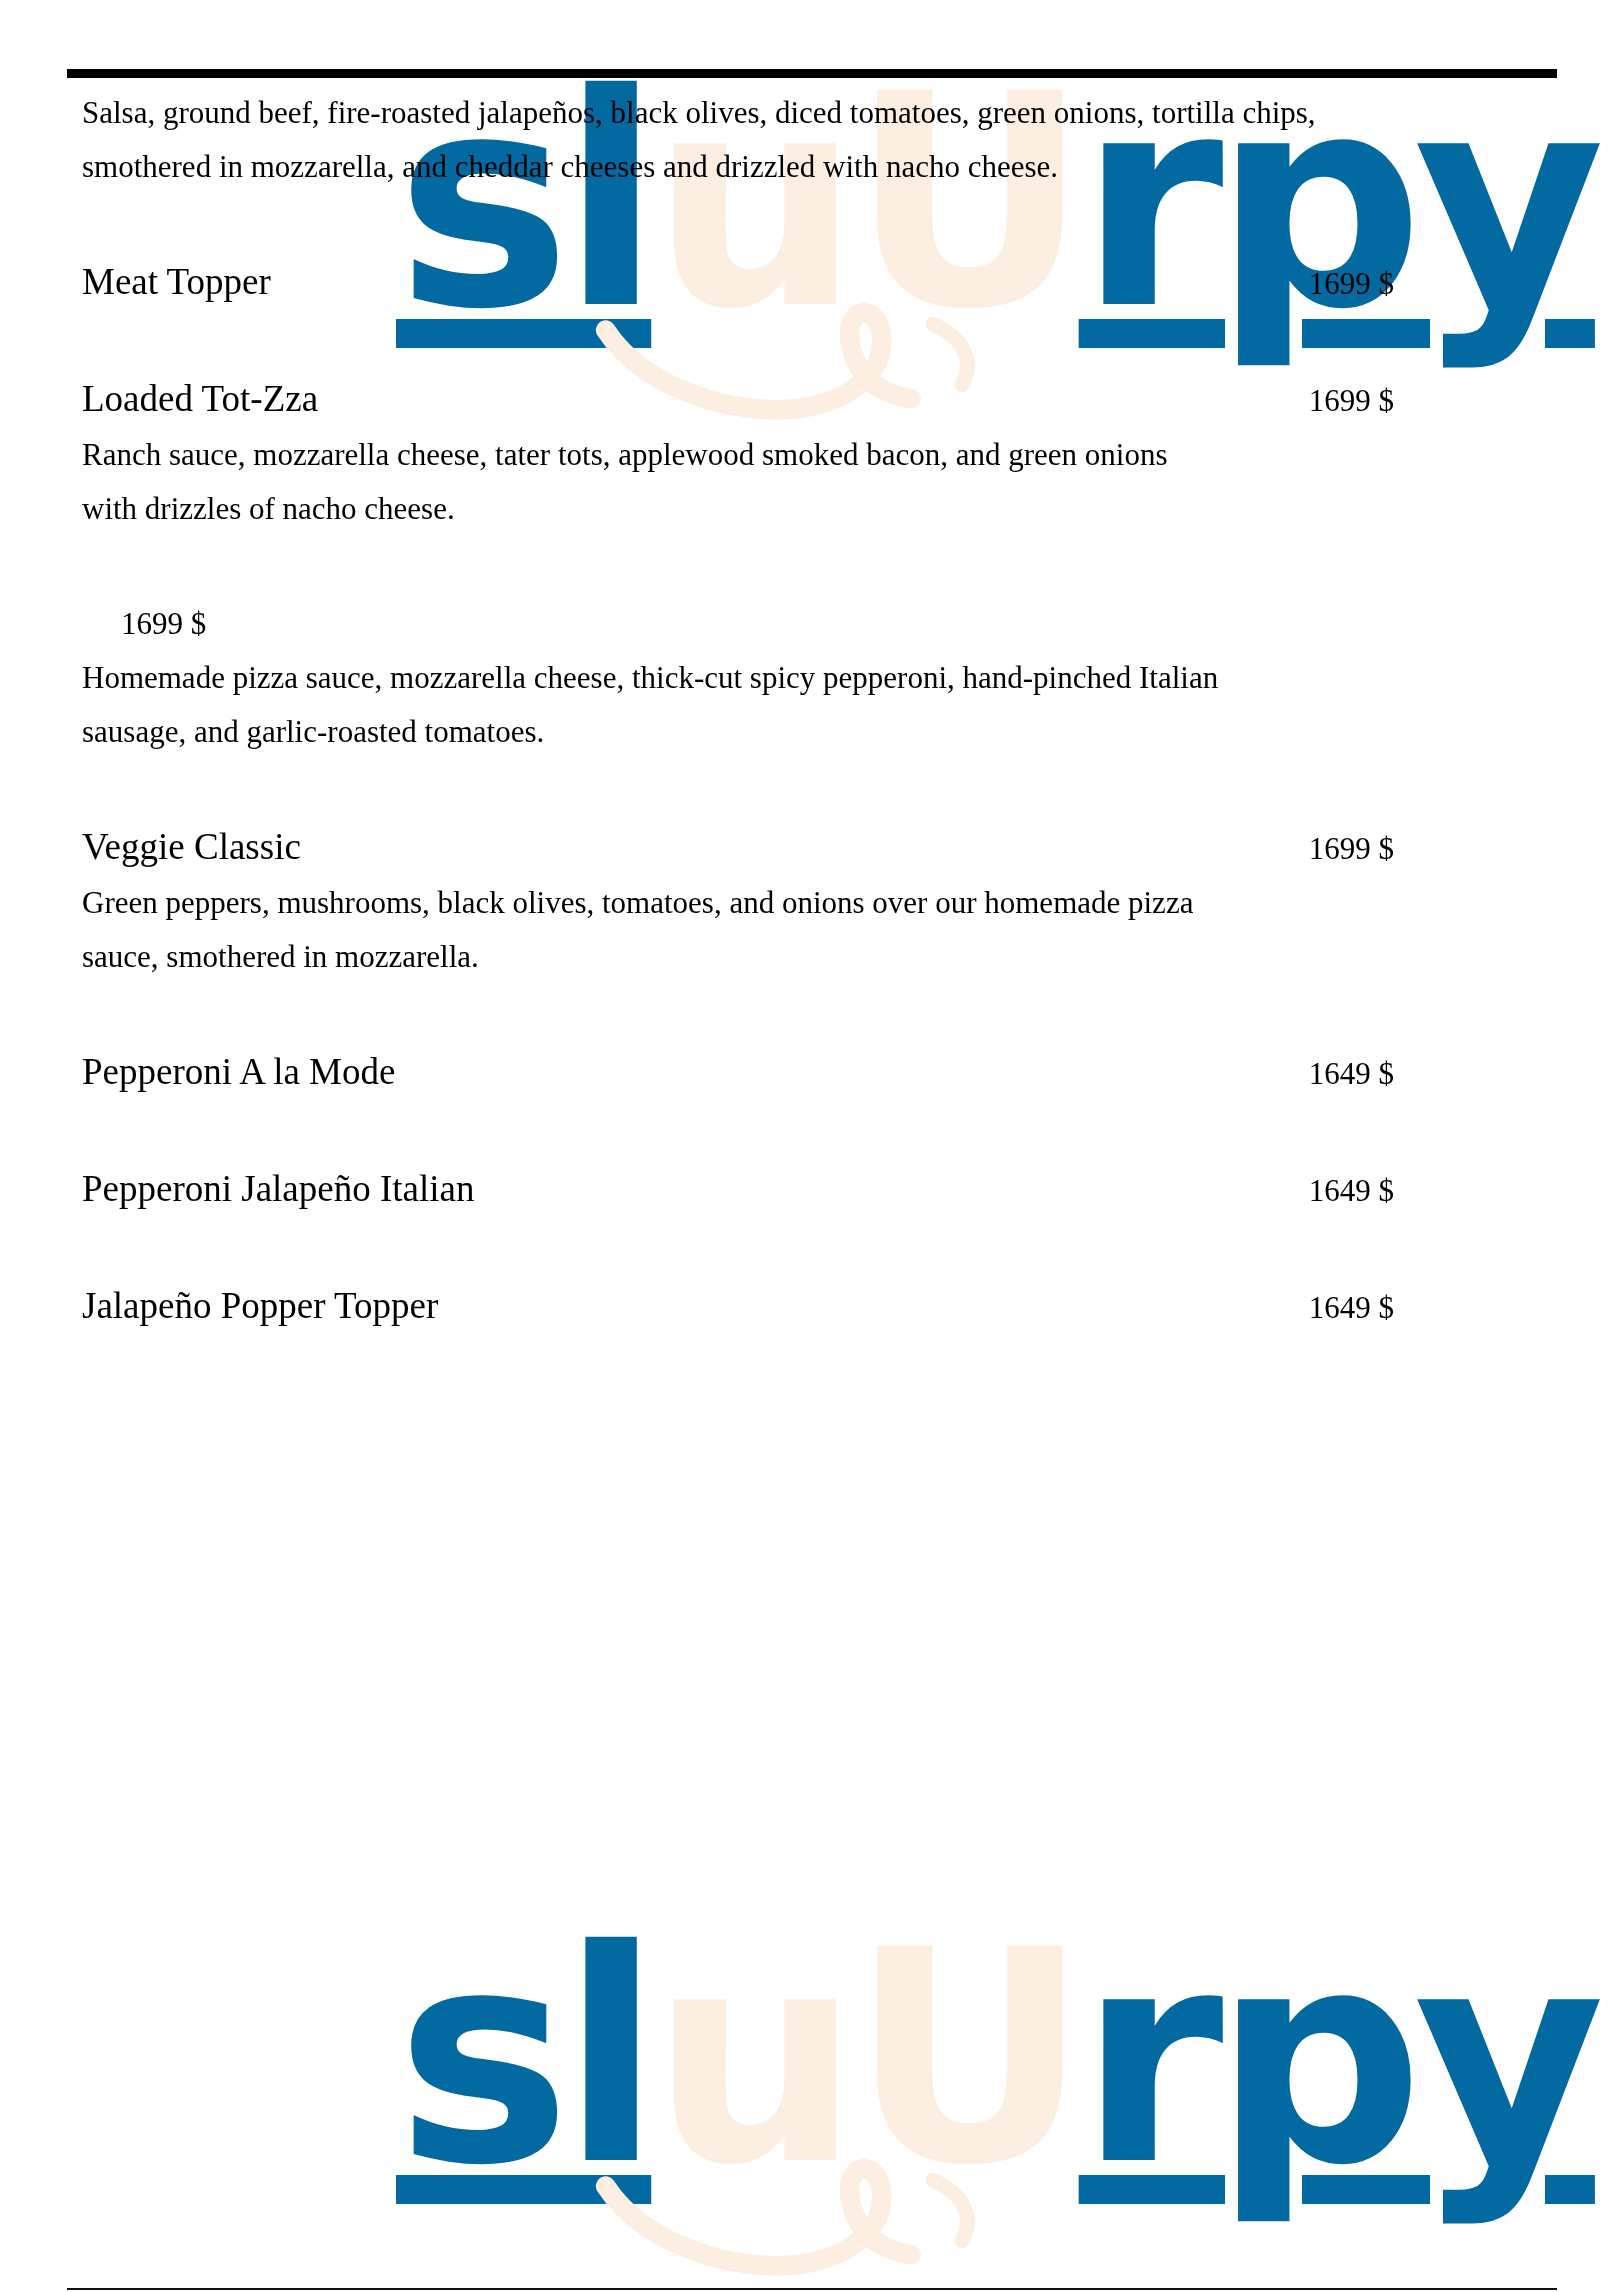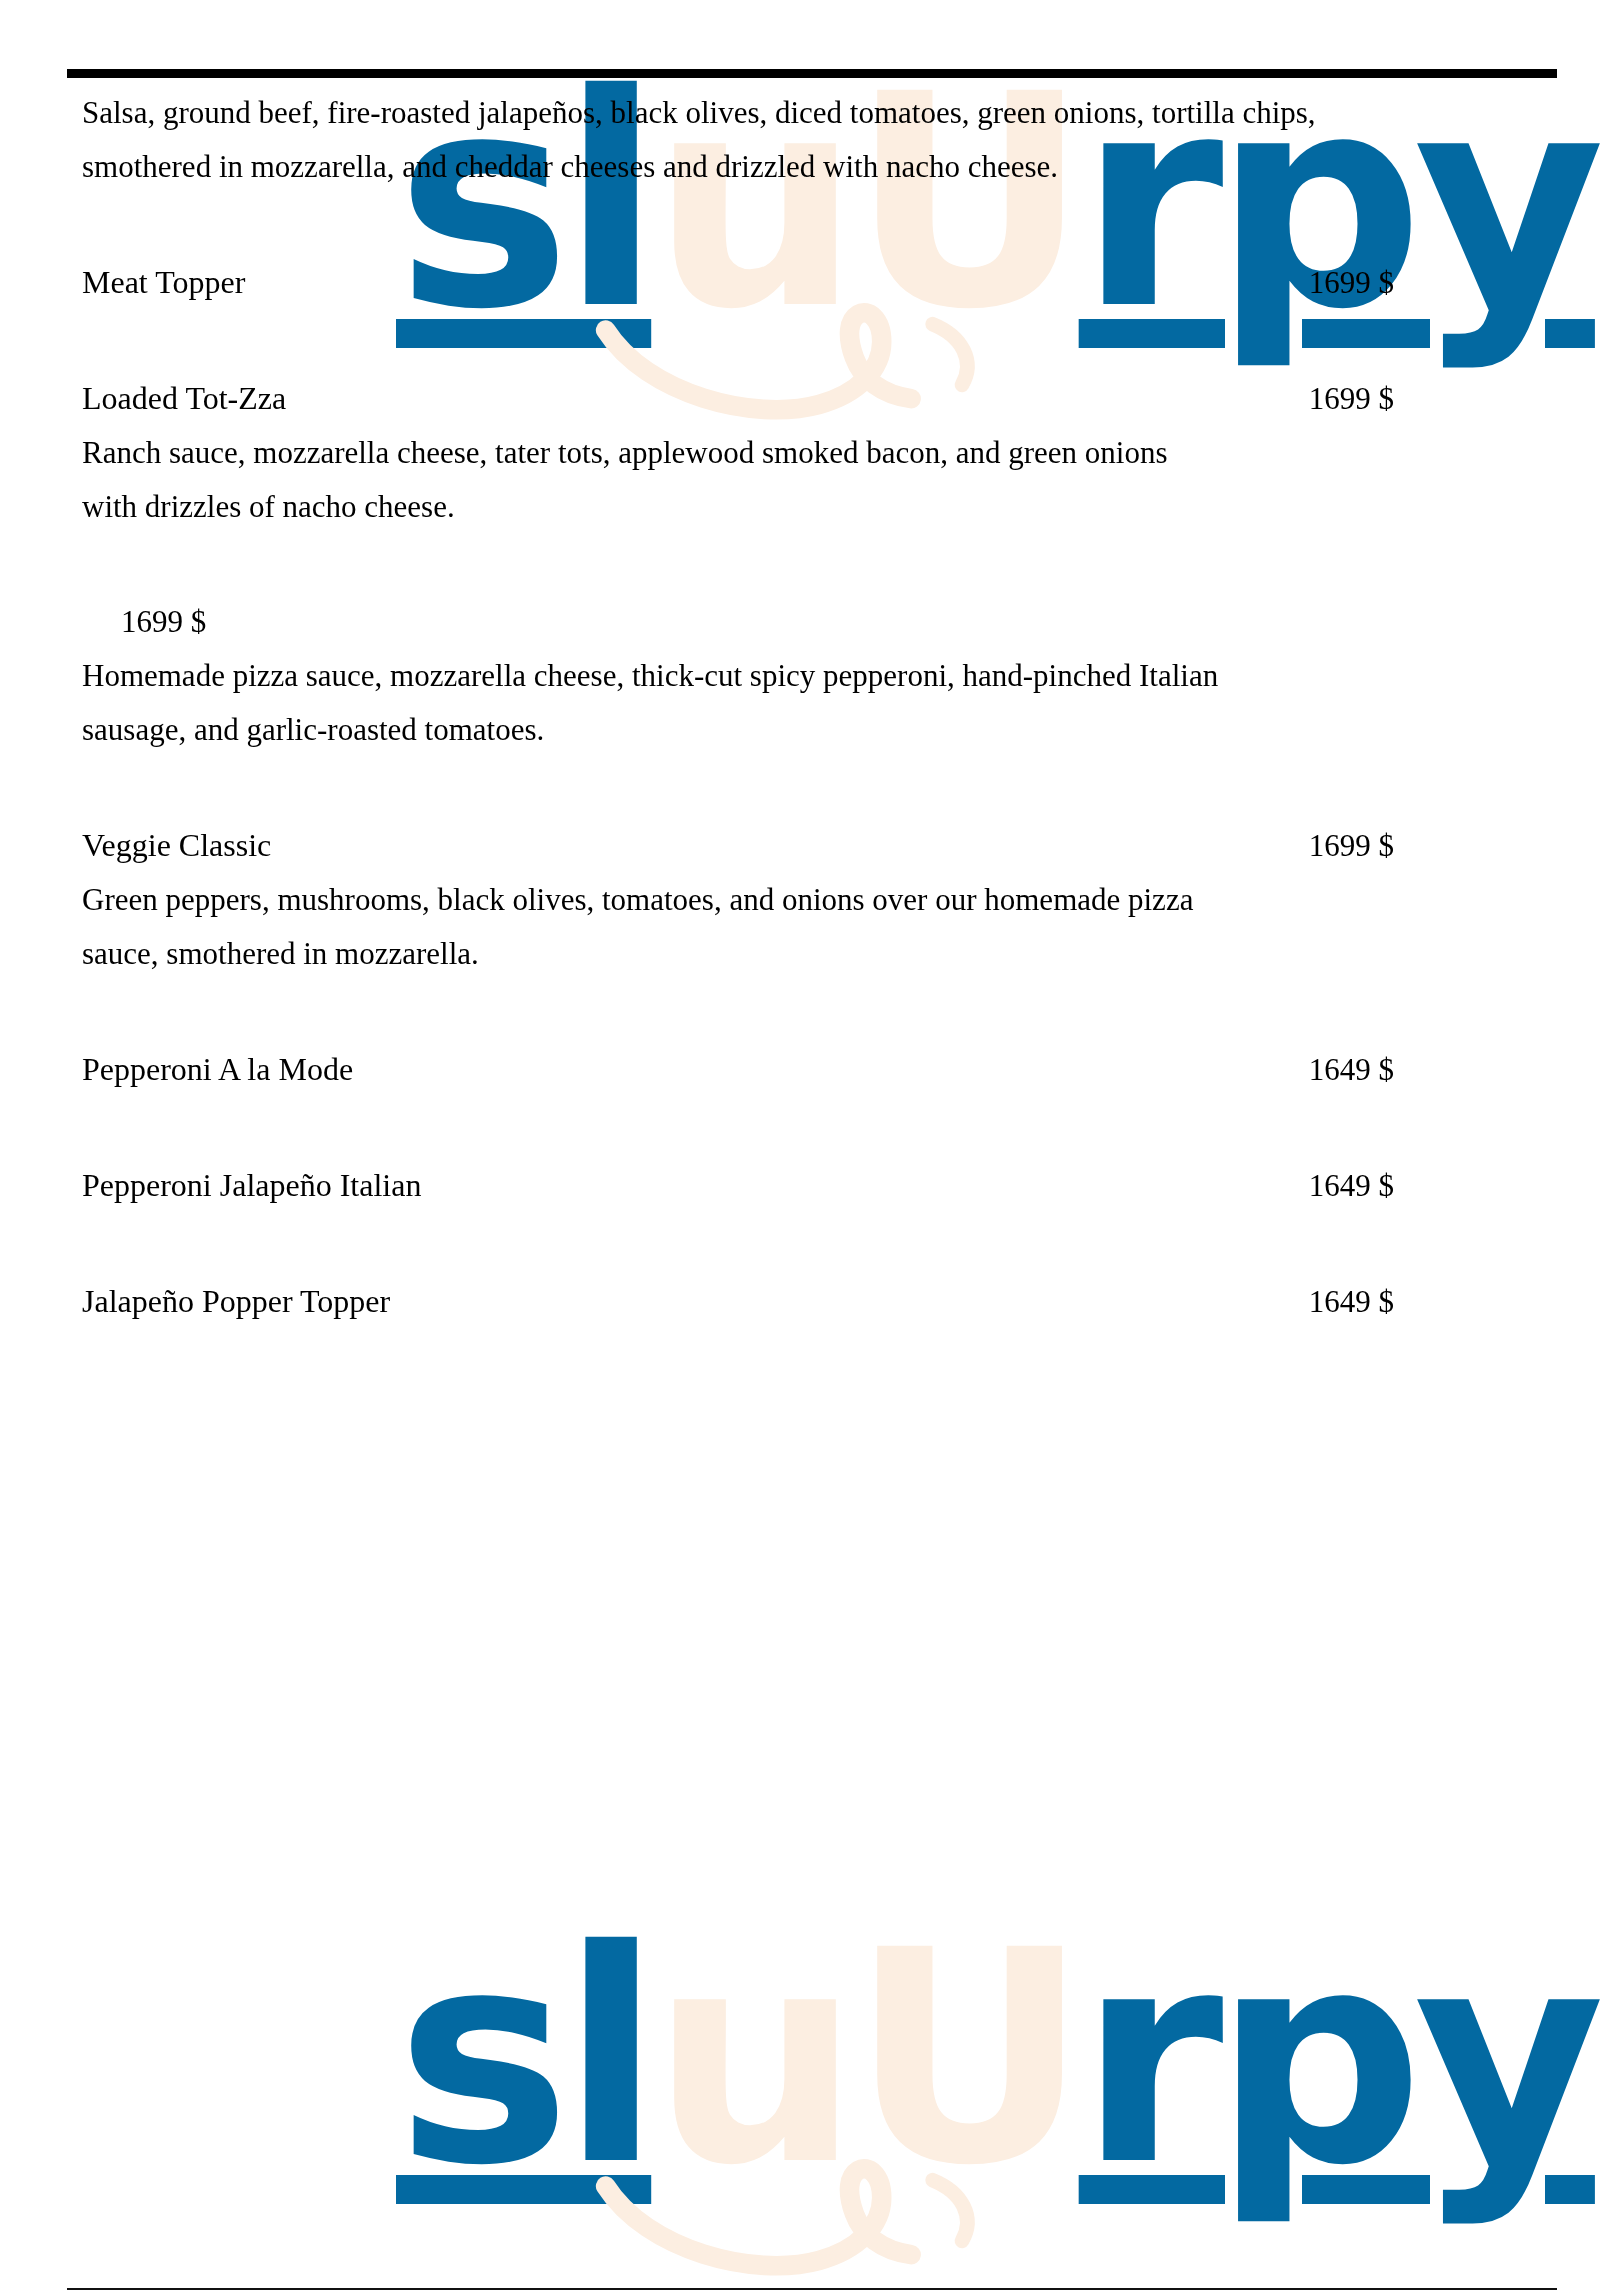--- a/index.html
+++ b/index.html
@@ -87,21 +87,21 @@
 
   .menu-item {
     margin-top: 61px;
   }
   .menu-item-head {
     display: flex;
     align-items: baseline;
     justify-content: space-between;
   }
   .item-name {
-    font-size: 32px;
+    font-size: 37px;
     line-height: 54px;
     flex: 0 1 auto;
   }
   .item-price {
     font-size: 31px;
     line-height: 54px;
     flex: 0 0 auto;
     text-align: right;
     white-space: nowrap;
     padding-left: 39px;

